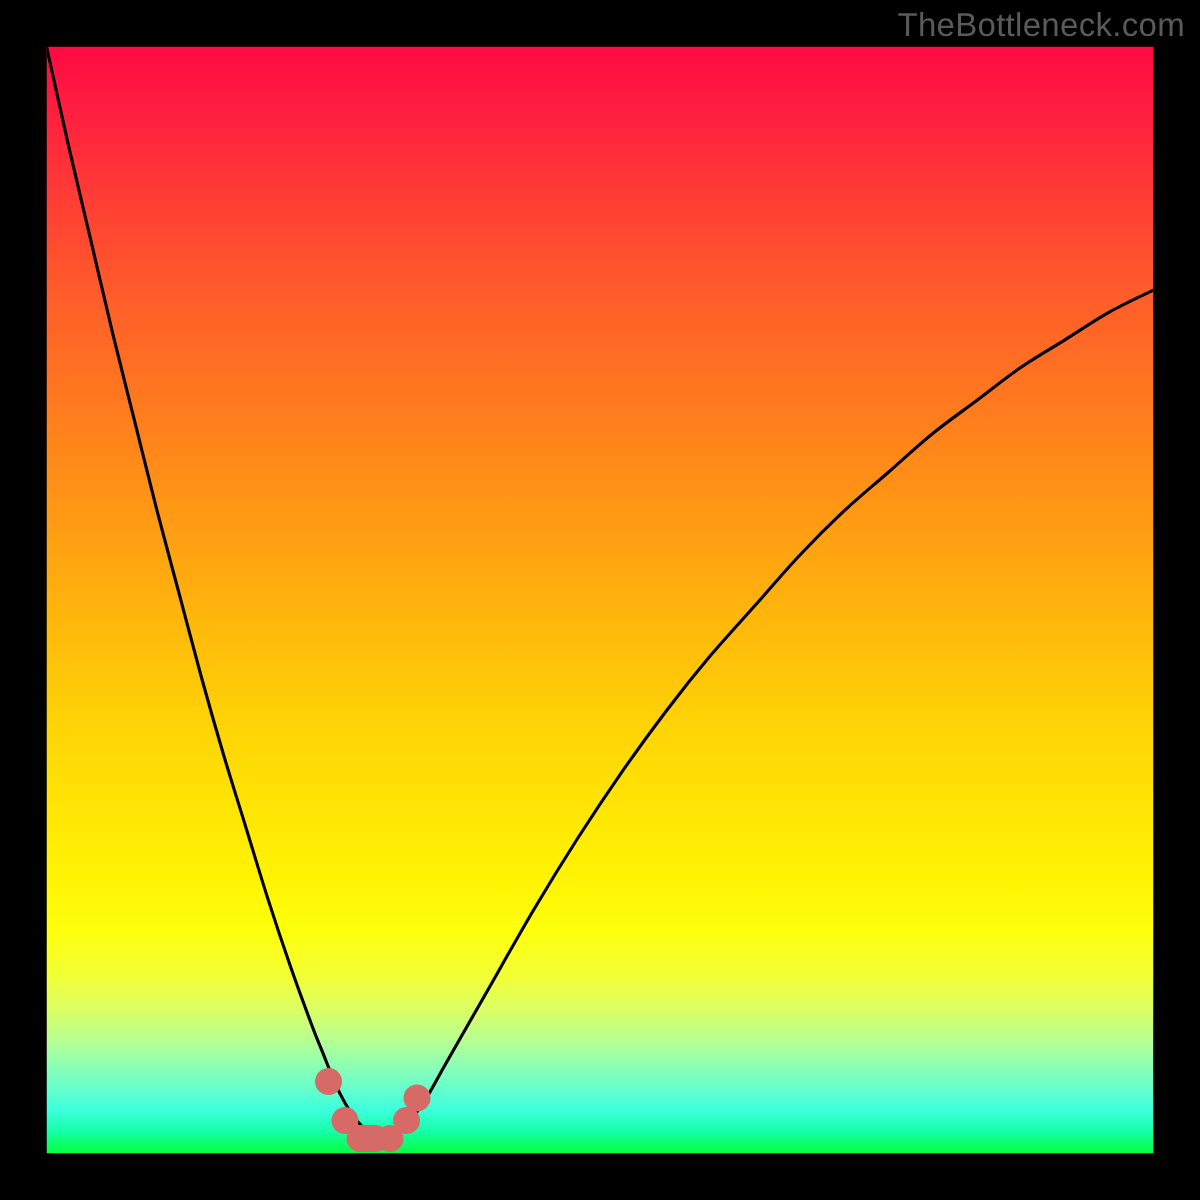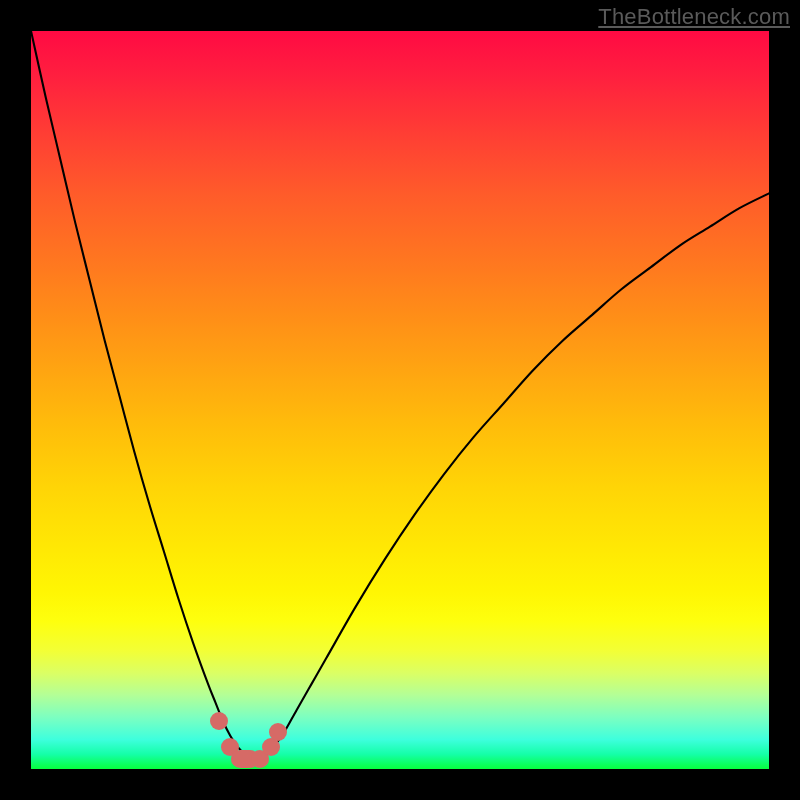--- a/index.html
+++ b/index.html
@@ -19,21 +19,20 @@
   }
   .watermark {
     position: absolute;
     top: 4px;
     right: 10px;
     color: #5a5a5a;
     font-size: 22px;
     font-weight: 500;
     letter-spacing: 0.2px;
     z-index: 10;
-    text-decoration: underline;
   }
   .plot-area {
     position: absolute;
     left: 31px;
     top: 31px;
     width: 738px;
     height: 738px;
     overflow: hidden;
   }
   .gradient {

